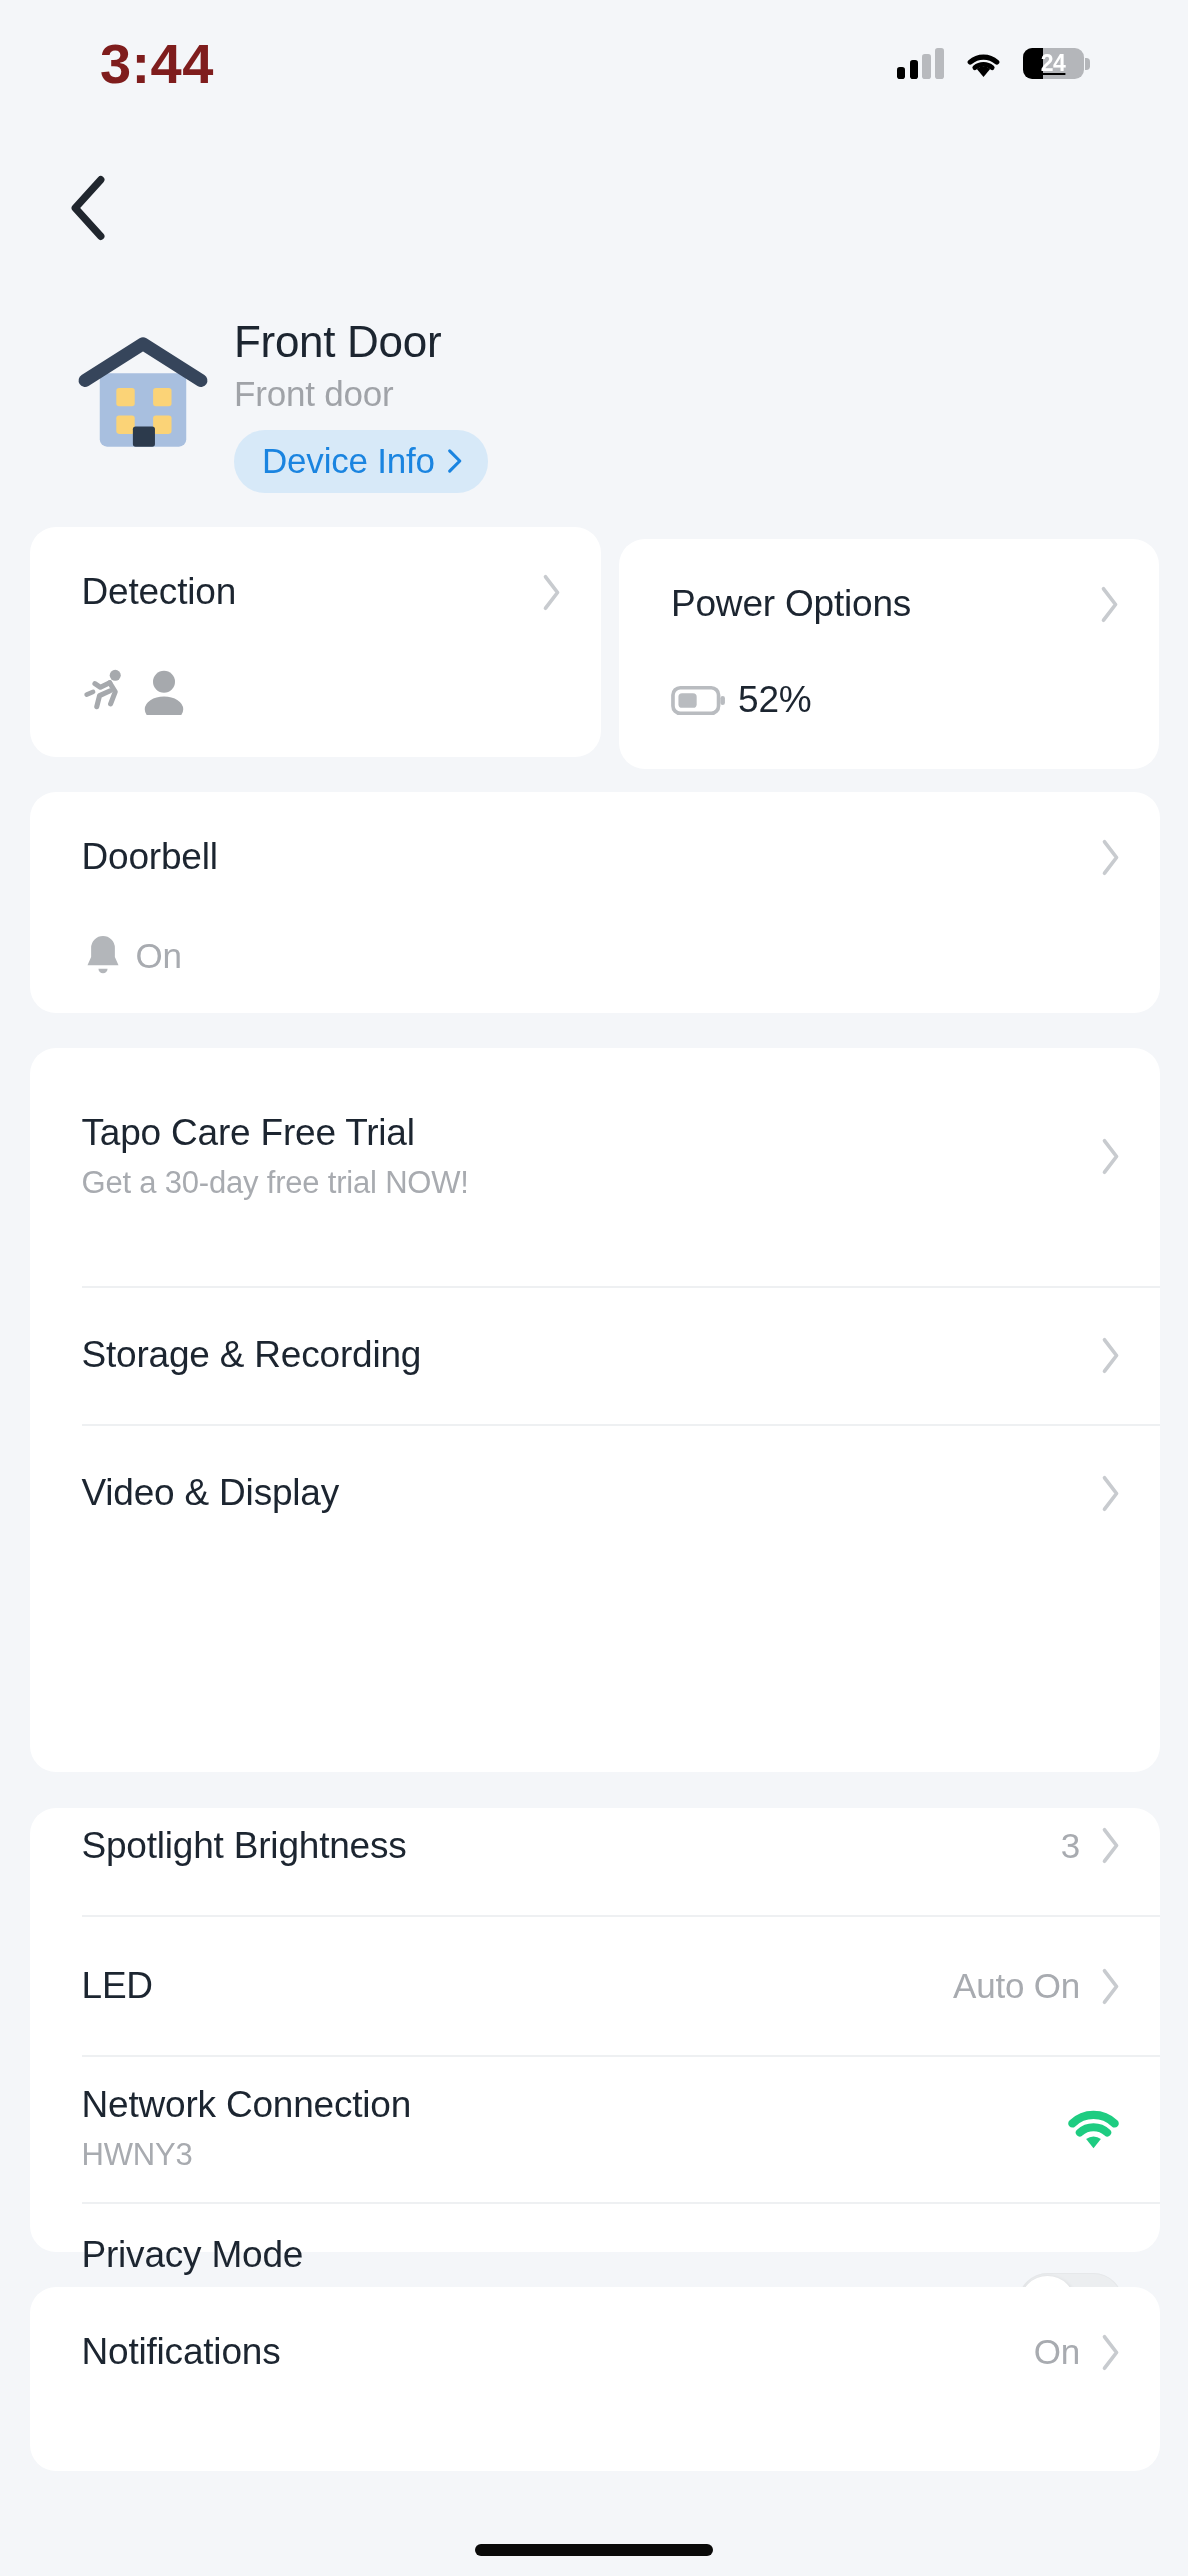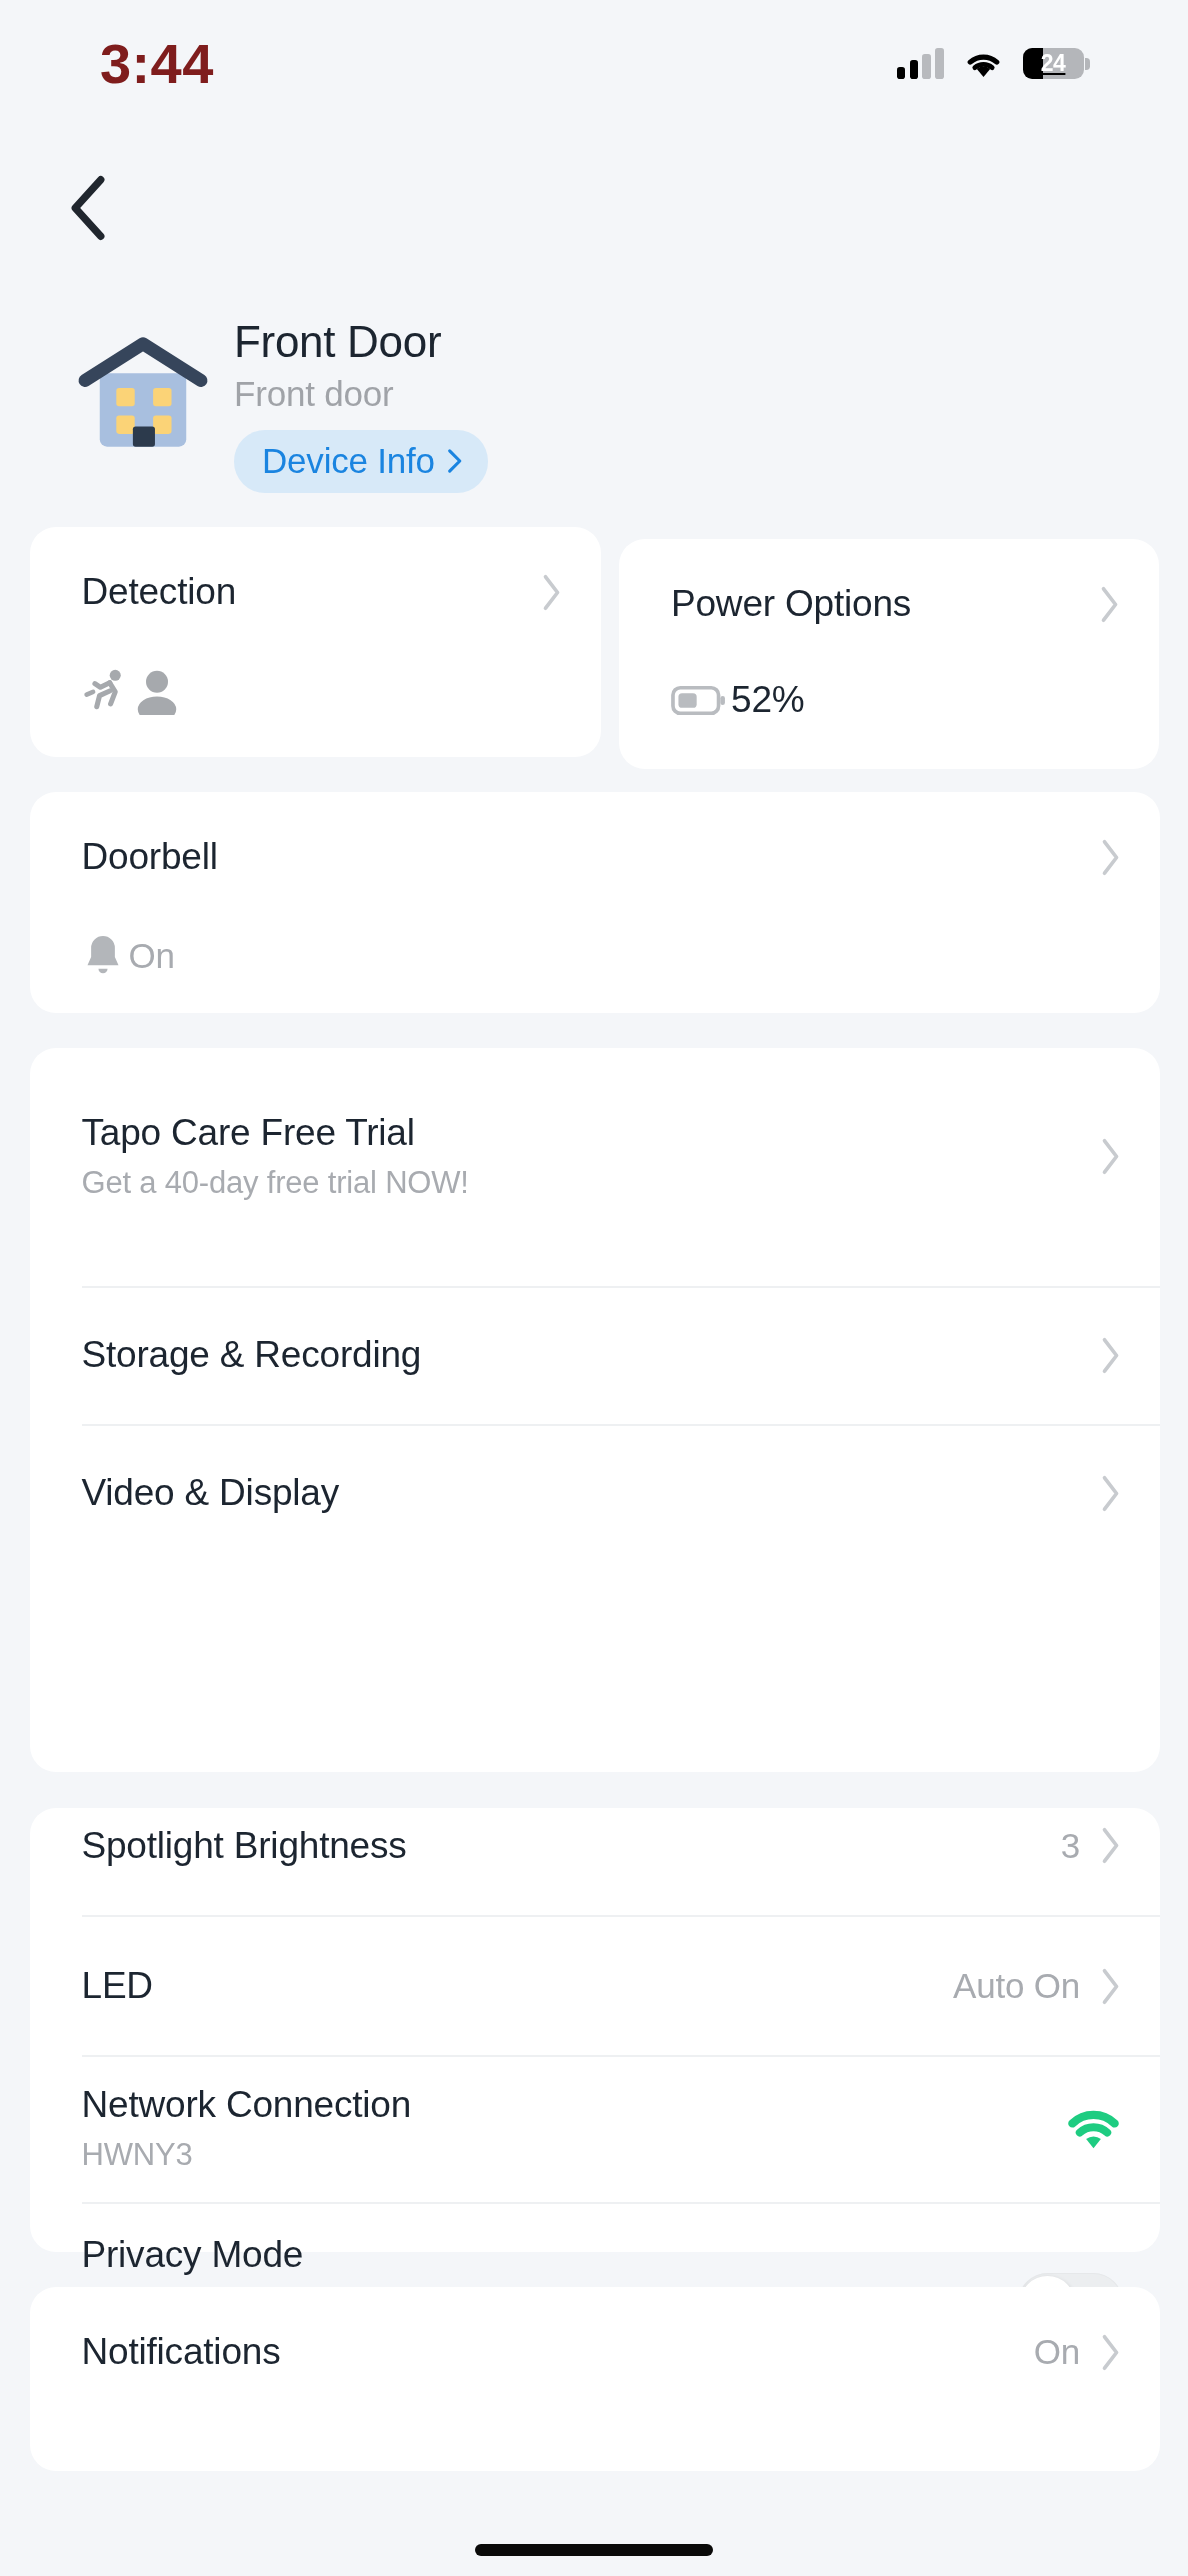--- a/index.html
+++ b/index.html
@@ -65,21 +65,21 @@
   .row-label{ font-size:37px; color:#1c2530; letter-spacing:-0.2px;}
   .row-sub{ font-size:31px; color:#a8abb0; letter-spacing:-0.2px;}
   .row-value{ font-size:35px; color:#a8abb0; letter-spacing:-0.2px;}
   .divider{ position:absolute; left:52px; right:0; height:1.8px; background:#eef0f2;}
   .chev{ flex:0 0 auto;}
 
   
   #card-detection{ left:29.5px; top:527px; width:571px; height:230px;}
   #card-power{ left:619px; top:539px; width:540px; height:230px;}
   .mini-top{ position:absolute; left:52px; right:37px; top:44px; display:flex; align-items:center; justify-content:space-between;}
-  .mini-bottom{ position:absolute; left:52px; top:140px; display:flex; align-items:center; gap:5px;}
+  .mini-bottom{ position:absolute; left:52px; top:140px; display:flex; align-items:center; gap:12px;}
 
   
   #card-doorbell{ left:29.5px; top:792px; width:1130px; height:221px;}
 
   
   #card-services{ left:29.5px; top:1048px; width:1130px; height:724px;}
   .svc-row{ position:absolute; left:52px; right:37px; display:flex; align-items:center; justify-content:space-between;}
 
   
   #card-settings{ left:29.5px; top:1808px; width:1130px; height:444px;}
@@ -221,21 +221,21 @@
       </svg>
       <span class="row-sub" style="font-size:35px;">On</span>
     </div>
   </div>
 
   <div class="card" id="card-services">
 
     <div class="svc-row" style="top:64px;">
       <span>
         <div class="row-label">Tapo Care Free Trial</div>
-        <div class="row-sub" style="margin-top:11px;">Get a 40-day free trial NOW!</div>
+        <div class="row-sub" style="margin-top:11px;">Get a 30-day free trial NOW!</div>
       </span>
       <svg class="chev" width="24" height="41" viewBox="0 0 26 44">
         <path d="M6 5 L19 22 L6 39" stroke="#c8cbcf" stroke-width="4" fill="none" stroke-linecap="round" stroke-linejoin="round"></path>
       </svg>
     </div>
     <div class="divider" style="top:238px;"></div>
 
     <div class="svc-row" style="top:286px;">
       <span class="row-label">Storage &amp; Recording</span>
       <svg class="chev" width="24" height="41" viewBox="0 0 26 44">

